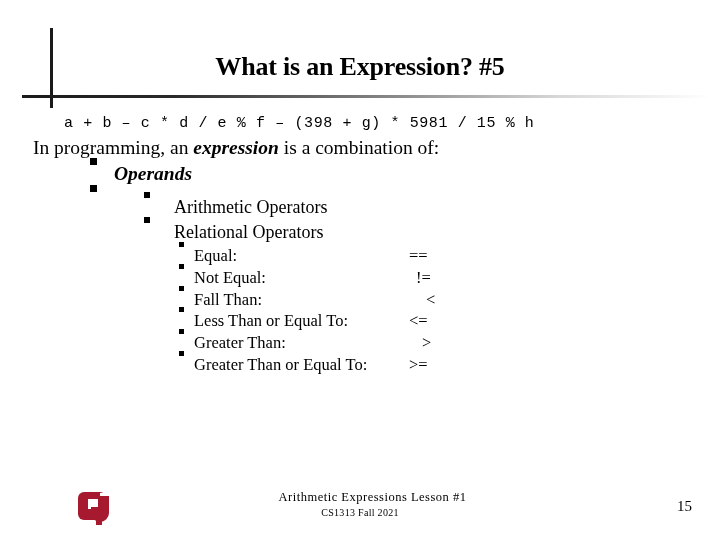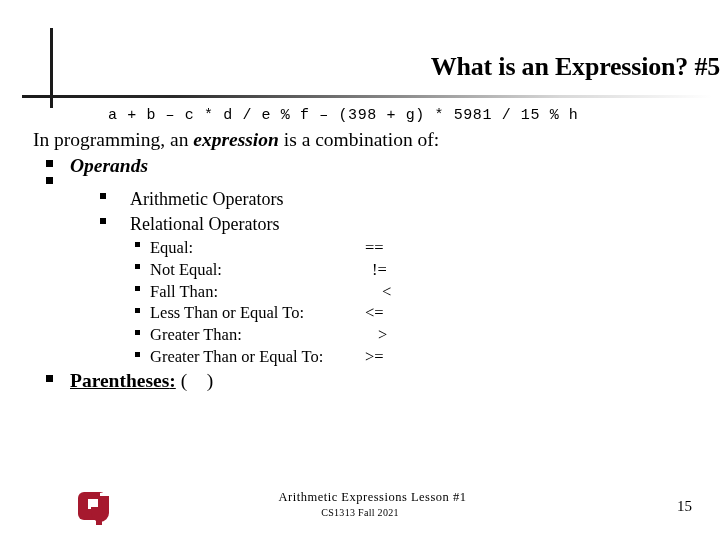--- a/index.html
+++ b/index.html
@@ -33,54 +33,56 @@
     height: 3px;
     background: linear-gradient(to right, #1a1a1a 0%, #2a2a2a 22%, #8c8c8c 55%, #d8d8d8 78%, #ffffff 100%);
   }
 
   
   #slide-title {
     position: absolute;
     left: 0;
     top: 53px;
     width: 720px;
-    text-align: right;
+    text-align: center;
     font-size: 26px;
     font-weight: bold;
     letter-spacing: -0.2px;
     line-height: 1.1;
   }
 
   
   #slide-body {
     position: absolute;
     left: 0;
     top: 105px;
     width: 720px;
   }
 
   .code-line {
     font-family: "Liberation Mono", "DejaVu Sans Mono", monospace;
     font-size: 15px;
     letter-spacing: 0.6px;
     white-space: pre;
-    padding-left: 108px;
+    padding-left: 64px;
     line-height: 1.45;
+    margin-top: 8px;
   }
 
   .lvl1 {
     font-size: 19.5px;
     line-height: 1.35;
     padding-left: 33px;
     white-space: pre-wrap;
   }
 
   .row {
     display: flex;
-    align-items: center;
+    align-items: flex-start;
+    margin-left: 44px;
   }
   .bullet {
     flex: 0 0 auto;
     display: inline-block;
     background: #000;
   }
 
   
   .lvl2 {
     font-size: 19.5px;
@@ -212,24 +214,20 @@
     <span class="op-label" style="width:228px">Greater Than:</span>
     <span class="op-sym">&gt;</span>
   </div>
   <div class="row lvl4">
     <span class="bullet"></span>
     <span class="op-label" style="width:215px">Greater Than or Equal To:</span>
     <span class="op-sym">&gt;=</span>
   </div>
 
 
-  <div class="row lvl2">
-    <span class="bullet"></span>
-    <span><span class="bold-underline"><span>Parentheses</span><span>:</span></span>&nbsp;<span>(</span>&nbsp;&nbsp;&nbsp;&nbsp;<span>)</span></span>
-  </div>
 
 </div>
 
 <svg id="ou-logo" viewBox="0 0 46 44" aria-hidden="true">
   <path d="M4 2 h16 a6 6 0 0 1 6 6 v16 a6 6 0 0 1 -6 6 h-16 a6 6 0 0 1 -6 -6 v-16 a6 6 0 0 1 6 -6 z" transform="translate(6,3)" fill="#A6192E"></path>
   <rect x="14" y="12" width="10" height="10" fill="#ffffff"></rect>
   <path d="M26 6 h9 v20 a9 9 0 0 1 -18 0 v-6 h9 v6 a1.5 1.5 0 0 0 3 0 z" fill="#A6192E"></path>
   <rect x="26" y="6" width="9" height="3" fill="#ffffff"></rect>
   <path d="M22 28 h6 v10 h-6 z" fill="#A6192E"></path>
 </svg>

